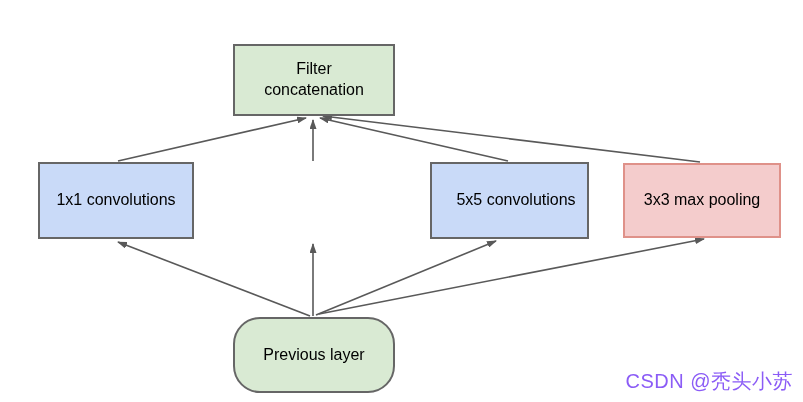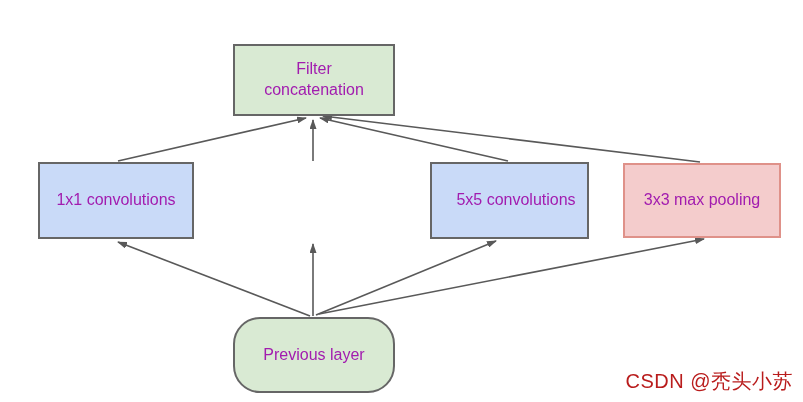--- a/index.html
+++ b/index.html
@@ -19,21 +19,21 @@
   .edges line { stroke: #595959; stroke-width: 1.6; }
   .node {
     position: absolute;
     box-sizing: border-box;
     border: 2px solid #666666;
     display: flex;
     align-items: center;
     justify-content: center;
     text-align: center;
     font-size: 16px;
-    color: #a21caf;
+    color: #000000;
     line-height: 1.3;
   }
   .node span { display: inline-block; }
   #node-filter-concat span { max-width: 120px; }
   #node-filter-concat { left: 233px; top: 44px;  width: 162px; height: 72px; }
   #node-conv-1x1     { left: 38px;  top: 162px; width: 156px; height: 77px; }
   #node-conv-3x3     { left: 235px; top: 162px; width: 156px; height: 77px; }
   #node-conv-5x5     { left: 430px; top: 162px; width: 159px; height: 77px; padding-left: 13px; }
   #node-max-pool     { left: 623px; top: 163px; width: 158px; height: 75px; }
   #node-previous     { left: 233px; top: 317px; width: 162px; height: 76px; border-radius: 27px; }
@@ -82,15 +82,15 @@
   </div>
 
   <div class="node" id="node-max-pool" style="background: rgb(244, 204, 204); border-color: rgb(223, 145, 137);">
     <span>3x3 max pooling</span>
   </div>
 
   <div class="node" id="node-previous" style="background: rgb(217, 234, 211); border-color: rgb(102, 102, 102);">
     <span>Previous layer</span>
   </div>
 
-  <div class="watermark" style="color: #b91c1c;">CSDN @秃头小苏</div>
+  <div class="watermark" style="color: #8b5cf6;">CSDN @秃头小苏</div>
 
 </div>
 
 </body></html>

